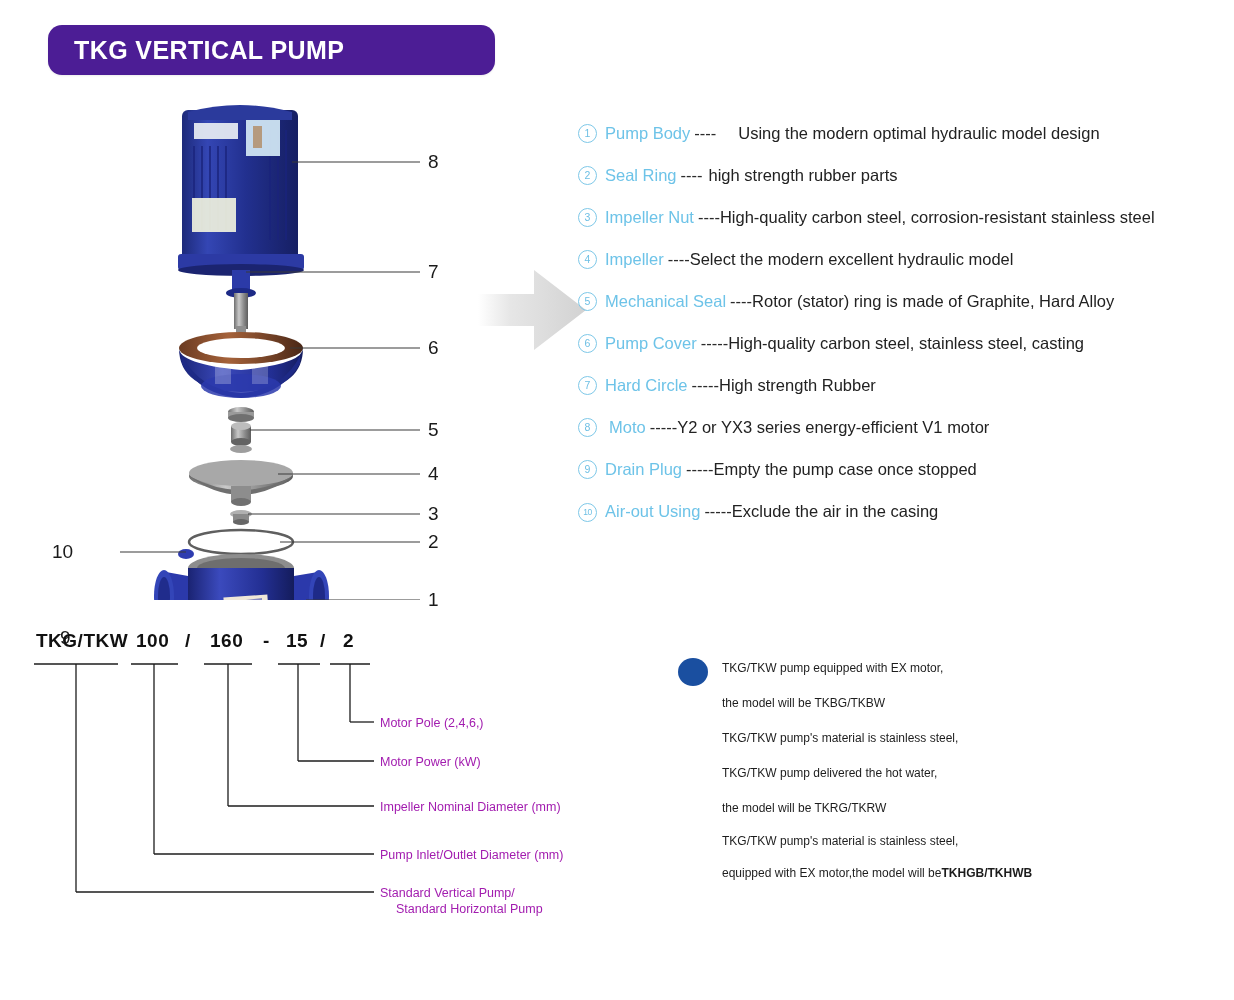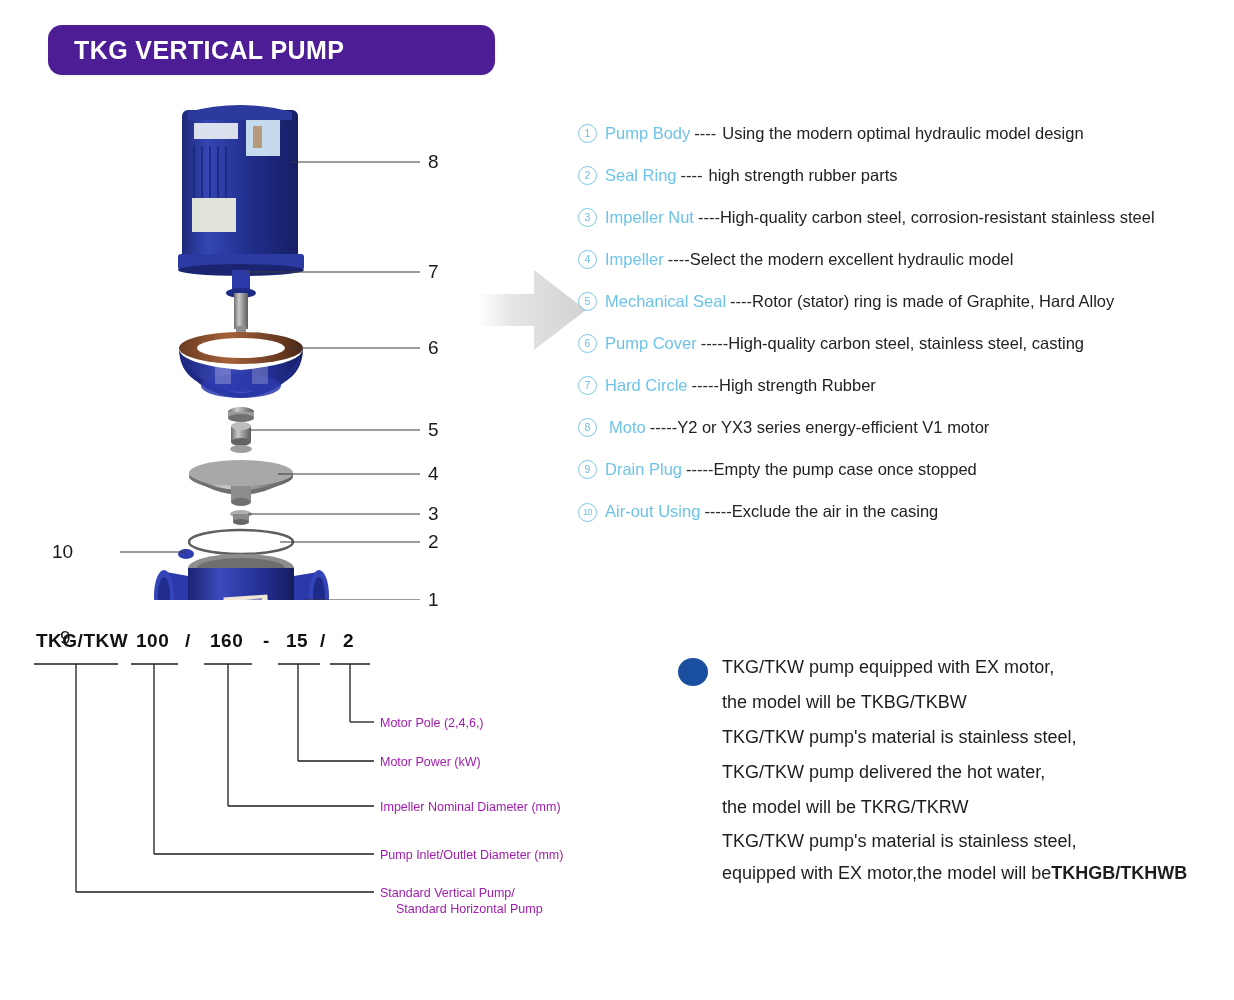--- a/index.html
+++ b/index.html
@@ -58,21 +58,21 @@
     white-space:nowrap;
   }
 
   
   #notes-block{position:absolute;left:678px;top:650px;width:540px;}
   #note-dot{
     position:absolute;left:0;top:8px;width:30px;height:28px;border-radius:50%;
     background:#1a4fa0;
   }
   .note-line{
-    margin-left:44px;font-size:18px;color:#1d1d1d;height:35px;
+    margin-left:44px;font-size:12px;color:#1d1d1d;height:35px;
     display:flex;align-items:center;white-space:nowrap;
   }
   .note-line.tight{height:32px;}
   .note-line b{font-weight:bold;}
 </style>
 </head>
 <body>
 
 <div class="page">
 
@@ -243,21 +243,21 @@
       <path d="M0 36 L56 36 L56 12 L108 52 L56 92 L56 68 L0 68 Z" fill="url(#gArrow)"></path>
     </svg>
   </div>
 
   <div id="parts-legend">
 
     <div class="legend-row">
       <span class="legend-num">1</span>
       <span class="legend-part">Pump Body</span>
       <span class="legend-dash">----</span>
-      <span class="legend-desc" style="margin-left:6px">Using the modern optimal hydraulic model design</span>
+      <span class="legend-desc" style="margin-left:22px">Using the modern optimal hydraulic model design</span>
     </div>
 
     <div class="legend-row">
       <span class="legend-num">2</span>
       <span class="legend-part">Seal Ring</span>
       <span class="legend-dash">----</span>
       <span class="legend-desc" style="margin-left:6px">high strength rubber parts</span>
     </div>
 
     <div class="legend-row">

